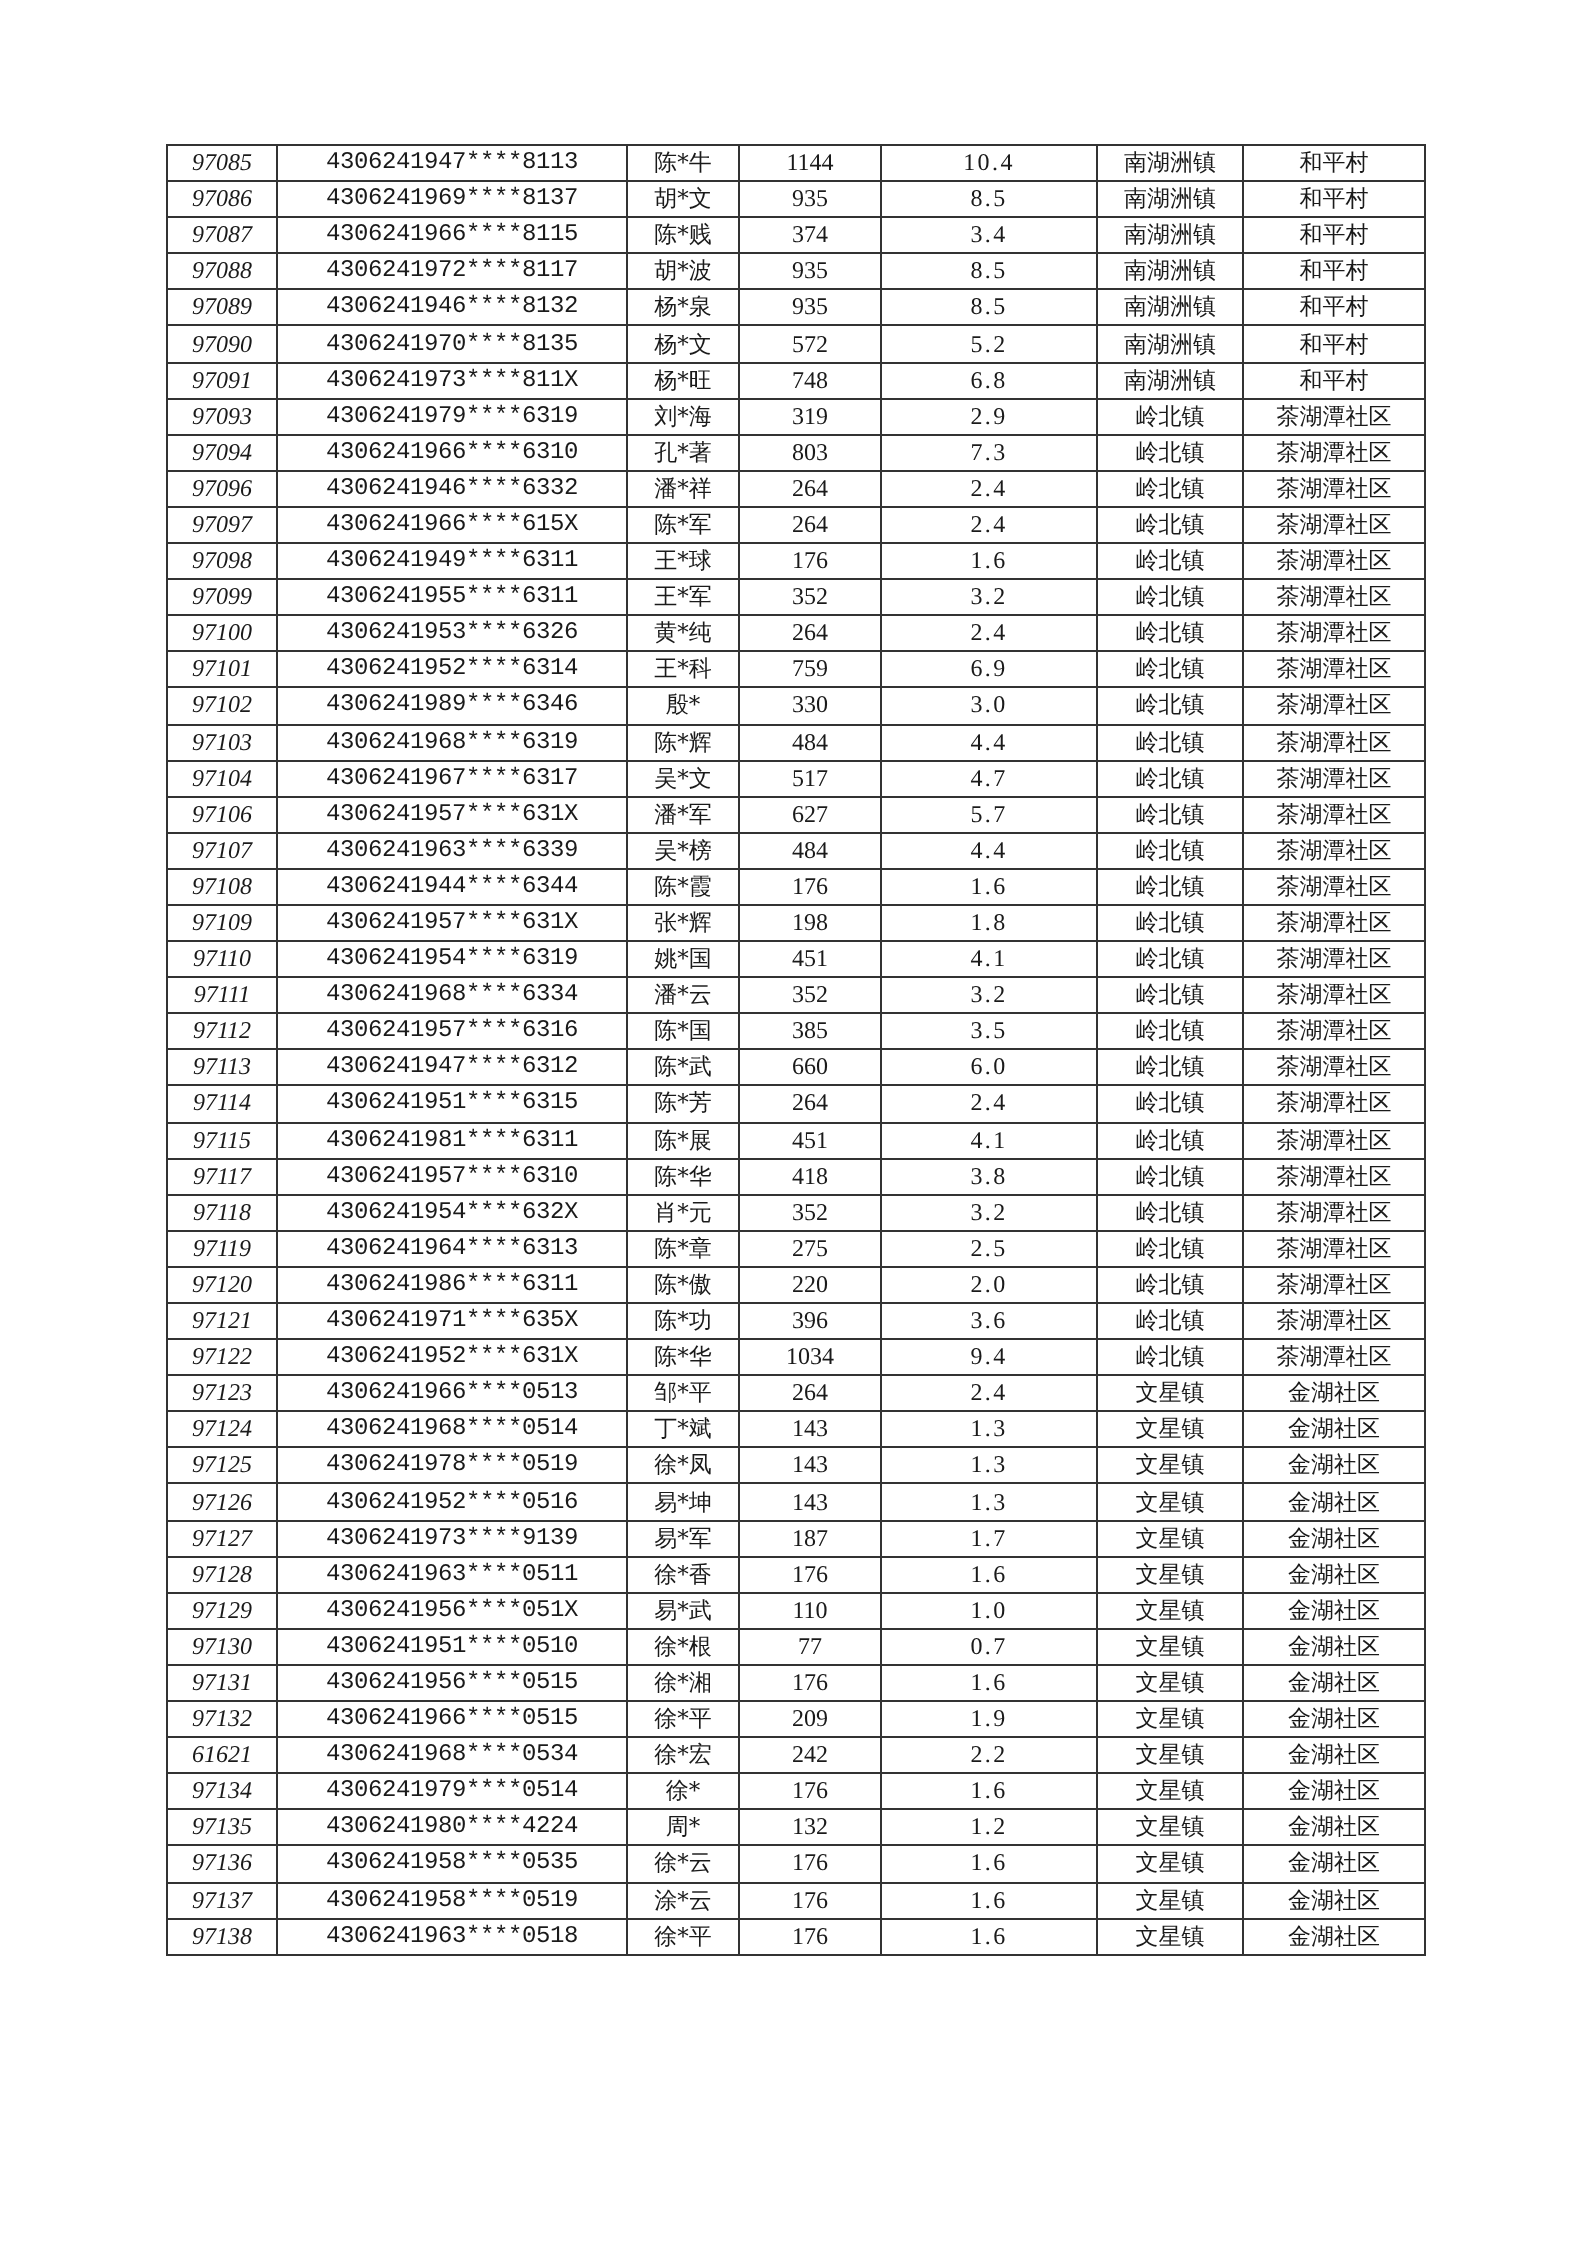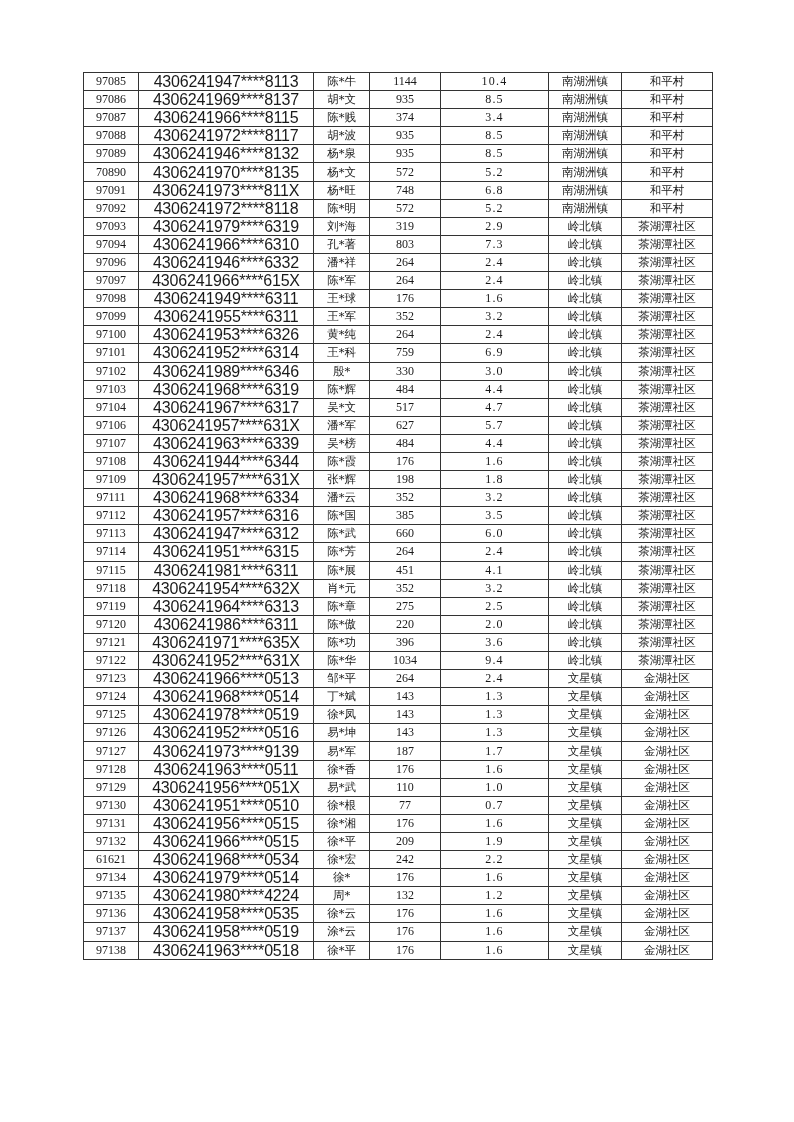--- a/index.html
+++ b/index.html
@@ -3,22 +3,22 @@
   <meta charset="utf-8">
   <style>
     html, body { margin: 0; padding: 0; background: #ffffff; }
     body { width: 794px; height: 1122px; position: relative; overflow: hidden;
            font-family: "DejaVu Serif", "Liberation Serif", serif; color: #1a1a1a; }
     .page { position: absolute; left: 0; top: 0; width: 794px; height: 1122px; background: #fff; }
     table.data { position: absolute; left: 83px; top: 72px; border-collapse: collapse;
                  table-layout: fixed; width: 629px; border: 1.5px solid #222; }
     table.data td { border: 1px solid #333; height: 17.1px; padding: 0; font-size: 11.5px;
                     line-height: 17px; text-align: center; white-space: nowrap; overflow: hidden; }
-    table.data td.c-id { font-family: "Liberation Serif", "DejaVu Serif", serif; font-size: 12px; }
-    table.data td.c-idcard { font-family: Liberation Sans, sans-serif; font-size: 16px; letter-spacing: -0.2px; }
+    table.data td.c-id { font-family: "Liberation Serif", "DejaVu Serif", serif; font-size: 12px; font-style: italic; }
+    table.data td.c-idcard { font-family: Liberation Mono, monospace; font-size: 12px; letter-spacing: -0.2px; }
     table.data td.c-amount, table.data td.c-area { font-family: "Liberation Serif", "DejaVu Serif", serif; font-size: 12px; }
     table.data td.c-area { letter-spacing: 1.2px; margin-left: 40px; }
   </style>
 </head>
 <body>
 
 <div class="page">
   <table class="data">
     <colgroup>
       <col style="width:55px">
@@ -69,47 +69,38 @@
         <tr>
           <td class="c-id">97089</td>
           <td class="c-idcard">4306241946****8132</td>
           <td class="c-name">杨*泉</td>
           <td class="c-amount">935</td>
           <td class="c-area">8.5</td>
           <td class="c-town">南湖洲镇</td>
           <td class="c-village">和平村</td>
         </tr>
         <tr>
-          <td class="c-id">70890</td>
+          <td class="c-id">97090</td>
           <td class="c-idcard">4306241970****8135</td>
           <td class="c-name">杨*文</td>
           <td class="c-amount">572</td>
           <td class="c-area">5.2</td>
           <td class="c-town">南湖洲镇</td>
           <td class="c-village">和平村</td>
         </tr>
         <tr>
           <td class="c-id">97091</td>
           <td class="c-idcard">4306241973****811X</td>
           <td class="c-name">杨*旺</td>
           <td class="c-amount">748</td>
           <td class="c-area">6.8</td>
           <td class="c-town">南湖洲镇</td>
           <td class="c-village">和平村</td>
         </tr>
         <tr>
-          <td class="c-id">97092</td>
-          <td class="c-idcard">4306241972****8118</td>
-          <td class="c-name">陈*明</td>
-          <td class="c-amount">572</td>
-          <td class="c-area">5.2</td>
-          <td class="c-town">南湖洲镇</td>
-          <td class="c-village">和平村</td>
-        </tr>
-        <tr>
           <td class="c-id">97093</td>
           <td class="c-idcard">4306241979****6319</td>
           <td class="c-name">刘*海</td>
           <td class="c-amount">319</td>
           <td class="c-area">2.9</td>
           <td class="c-town">岭北镇</td>
           <td class="c-village">茶湖潭社区</td>
         </tr>
         <tr>
           <td class="c-id">97094</td>
@@ -231,20 +222,29 @@
         <tr>
           <td class="c-id">97109</td>
           <td class="c-idcard">4306241957****631X</td>
           <td class="c-name">张*辉</td>
           <td class="c-amount">198</td>
           <td class="c-area">1.8</td>
           <td class="c-town">岭北镇</td>
           <td class="c-village">茶湖潭社区</td>
         </tr>
         <tr>
+          <td class="c-id">97110</td>
+          <td class="c-idcard">4306241954****6319</td>
+          <td class="c-name">姚*国</td>
+          <td class="c-amount">451</td>
+          <td class="c-area">4.1</td>
+          <td class="c-town">岭北镇</td>
+          <td class="c-village">茶湖潭社区</td>
+        </tr>
+        <tr>
           <td class="c-id">97111</td>
           <td class="c-idcard">4306241968****6334</td>
           <td class="c-name">潘*云</td>
           <td class="c-amount">352</td>
           <td class="c-area">3.2</td>
           <td class="c-town">岭北镇</td>
           <td class="c-village">茶湖潭社区</td>
         </tr>
         <tr>
           <td class="c-id">97112</td>
@@ -276,20 +276,29 @@
         <tr>
           <td class="c-id">97115</td>
           <td class="c-idcard">4306241981****6311</td>
           <td class="c-name">陈*展</td>
           <td class="c-amount">451</td>
           <td class="c-area">4.1</td>
           <td class="c-town">岭北镇</td>
           <td class="c-village">茶湖潭社区</td>
         </tr>
         <tr>
+          <td class="c-id">97117</td>
+          <td class="c-idcard">4306241957****6310</td>
+          <td class="c-name">陈*华</td>
+          <td class="c-amount">418</td>
+          <td class="c-area">3.8</td>
+          <td class="c-town">岭北镇</td>
+          <td class="c-village">茶湖潭社区</td>
+        </tr>
+        <tr>
           <td class="c-id">97118</td>
           <td class="c-idcard">4306241954****632X</td>
           <td class="c-name">肖*元</td>
           <td class="c-amount">352</td>
           <td class="c-area">3.2</td>
           <td class="c-town">岭北镇</td>
           <td class="c-village">茶湖潭社区</td>
         </tr>
         <tr>
           <td class="c-id">97119</td>

